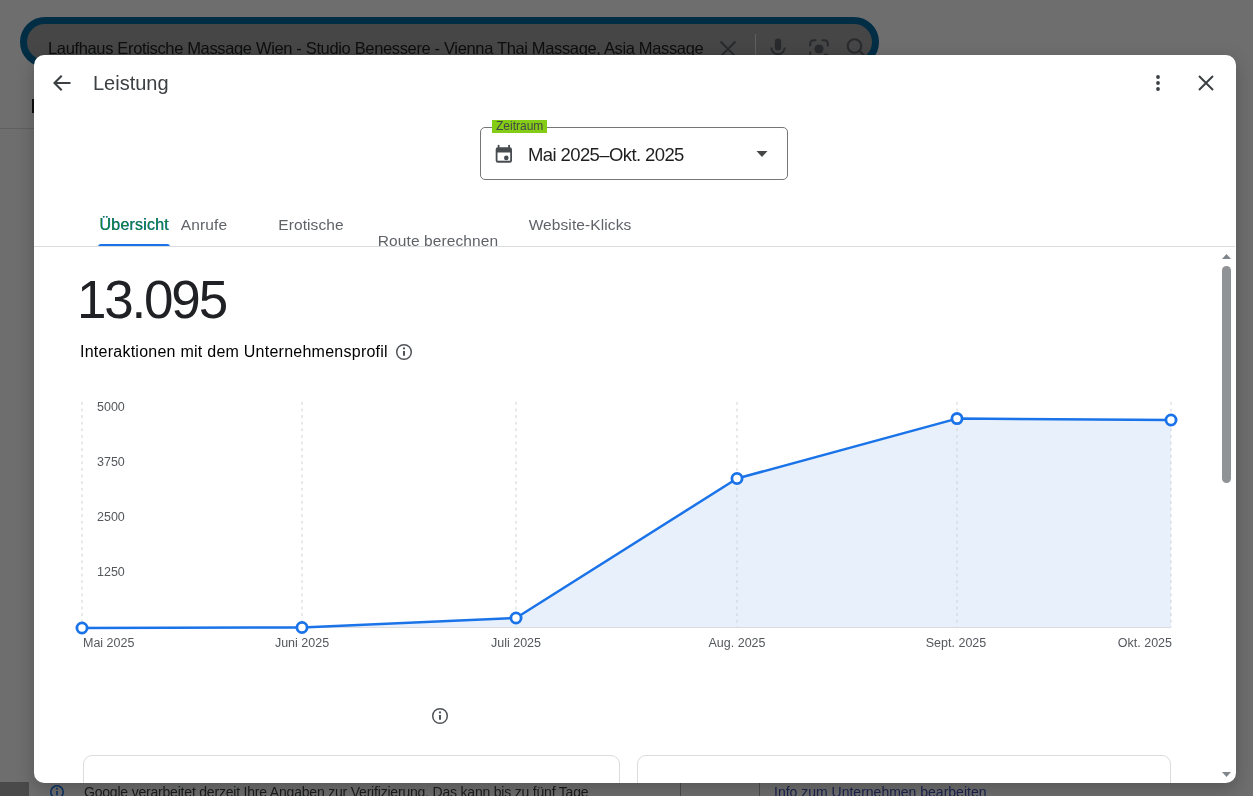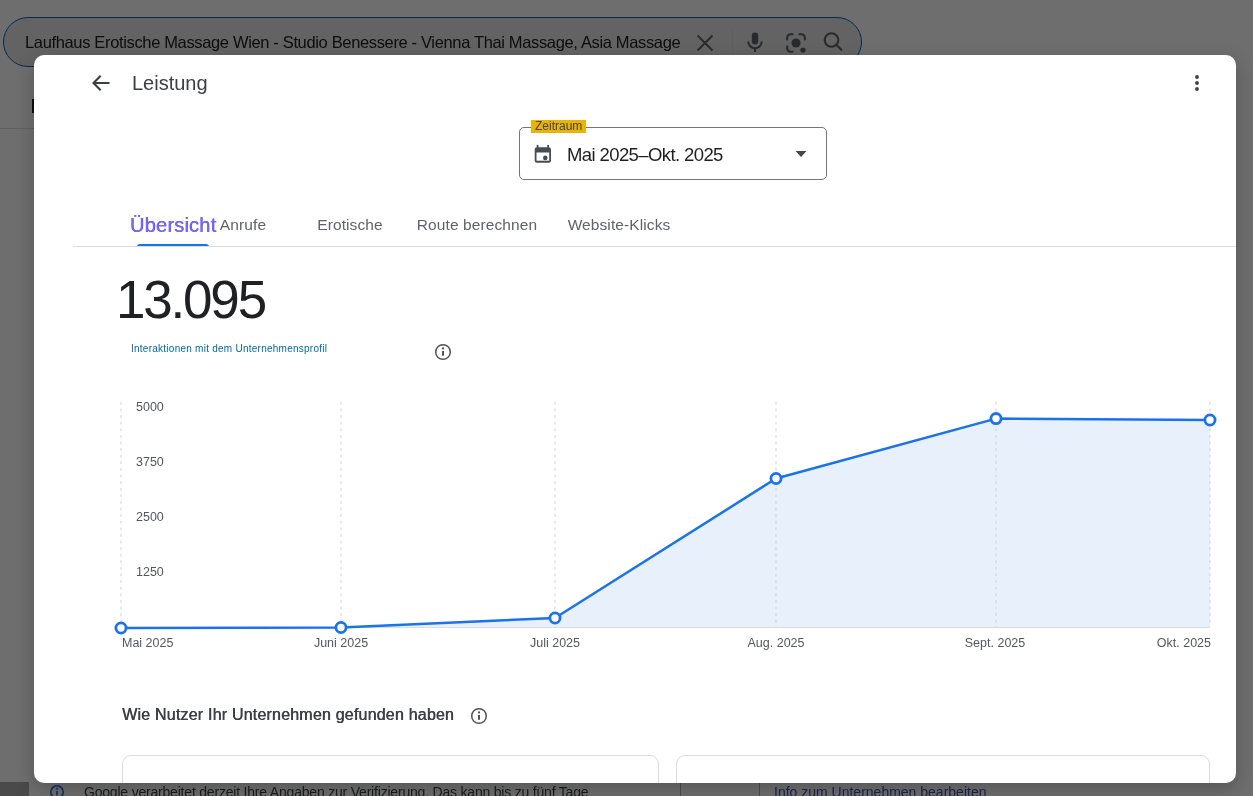--- a/index.html
+++ b/index.html
@@ -2,22 +2,22 @@
 <html><head>
 <meta charset="utf-8">
 <style>
   * { margin:0; padding:0; box-sizing:border-box; }
   html,body { width:1253px; height:796px; overflow:hidden; background:#fff;
     font-family:"Liberation Sans", sans-serif; }
   .abs { position:absolute; }
 
   
   #page { position:absolute; left:0; top:0; width:1253px; height:796px; background:#fff; }
-  #searchbar { position:absolute; left:3px; top:17px; width:859px; height:50px;
-    border:1px solid #0369a1; border-radius:25px; background:#e5e5e5; }
+  #searchbar { position:absolute; left:20px; top:17px; width:859px; height:50px;
+    border:7px solid #0369a1; border-radius:25px; background:#a3a3a3; }
   #searchtext { position:absolute; left:21px; top:0; width:660px; height:48px;
     line-height:48px; font-size:16.5px; letter-spacing:-0.35px; color:#202124;
     white-space:nowrap; overflow:hidden; }
   .sbicon { position:absolute; }
 
   
   #scrim { position:absolute; left:0; top:0; width:1253px; height:796px;
     background:rgba(0,0,0,0.57); }
 
   
@@ -74,65 +74,65 @@
     <line x1="9" y1="8" x2="9" y2="13" stroke="#1a73e8" stroke-width="1.8"></line>
     <circle cx="9" cy="5.4" r="1.1" fill="#1a73e8"></circle>
   </svg>
   <div class="abs" style="left:84px; top:784px; font-size:14px; letter-spacing:-0.2px; color:#3c4043; white-space:nowrap;">Google verarbeitet derzeit Ihre Angaben zur Verifizierung. Das kann bis zu fünf Tage</div>
   <div class="abs" style="left:774px; top:784px; font-size:14px; color:#3f51b5; white-space:nowrap;">Info zum Unternehmen bearbeiten</div>
 </div>
 
 <div id="scrim"></div>
 
 <div id="dialog">
- <div id="dcontent" style="position:absolute; left:-34px; top:-55px; width:1038px; height:796px;margin-left:39px;">
+ <div id="dcontent" style="position:absolute; left:-34px; top:-55px; width:1038px; height:796px;">
 
   <svg class="abs" style="left:50px; top:71px;" width="24" height="24" viewBox="0 0 24 24">
     <path d="M20.5 12 H5 M11.7 4.8 L4.5 12 L11.7 19.2" stroke="#3c4043" stroke-width="2.1" fill="none"></path>
   </svg>
   <div class="abs" style="left:93px; top:71px; font-size:20px; line-height:24px; color:#3c4043;">Leistung</div>
   <svg class="abs" style="left:1146px; top:71px;" width="24" height="24" viewBox="0 0 24 24">
     <g fill="#3c4043">
       <circle cx="12" cy="6" r="1.9"></circle>
           <circle cx="12" cy="12" r="1.9"></circle>
           <circle cx="12" cy="18" r="1.9"></circle>
     </g>
   </svg>
   <svg class="abs" style="left:1194px; top:71px;" width="24" height="24" viewBox="0 0 24 24">
     <path d="M5 5 L19 19 M19 5 L5 19" stroke="#3c4043" stroke-width="2" fill="none"></path>
   </svg>
 
   <div class="abs" style="left:480px; top:127px; width:308px; height:53px;
        border:1px solid #747775; border-radius:5px;"></div>
-  <div class="abs" style="left:492px; top:120px; padding:0 4px; background:#eab308;
+  <div class="abs" style="left:492px; top:120px; padding:0 4px; background:#84cc16;
        font-size:12px; color:#444746; line-height:13px;">Zeitraum</div>
   <svg class="abs" style="left:494px; top:144px;" width="20" height="20" viewBox="0 0 20 20">
     <rect x="3.7" y="0.9" width="1.8" height="4" fill="#474c51"></rect>
     <rect x="14.2" y="0.9" width="1.8" height="4" fill="#474c51"></rect>
     <rect x="1.7" y="3.2" width="16.3" height="15.5" rx="2.2" fill="#474c51"></rect>
     <rect x="3.5" y="8.5" width="12.7" height="8.2" fill="#fff"></rect>
     <circle cx="12.3" cy="13.9" r="2.3" fill="#474c51"></circle>
   </svg>
   <div class="abs" style="left:528px; top:144px; font-size:18.5px; letter-spacing:-0.6px; color:#1f1f1f;text-align:center;">Mai 2025–Okt. 2025</div>
   <svg class="abs" style="left:755px; top:149px;" width="14" height="10" viewBox="0 0 14 10">
     <path d="M1.5 2 L7 8 L12.5 2 Z" fill="#444746"></path>
   </svg>
 
   <div class="abs tab" style="left:134px; top:215px;">
-    <span style="color:#8b5cf6; font-size:20px; letter-spacing:0.2px; text-shadow:0.5px 0 0 #1a73e8;">Übersicht</span></div>
+    <span style="color:#15803d; font-size:16px; letter-spacing:0.2px; text-shadow:0.5px 0 0 #1a73e8;">Übersicht</span></div>
   <div class="abs tab" style="left:204px; top:215px;"><span>Anrufe</span></div>
   <div class="abs tab" style="left:311px; top:215px;"><span>Erotische</span></div>
-  <div class="abs tab" style="left:438px; top:215px;"><span>Route berechnen</span></div>
+  <div class="abs tab" style="left:438px; top:231px;"><span>Route berechnen</span></div>
   <div class="abs tab" style="left:580px; top:215px;text-align:right;"><span>Website-Klicks</span></div>
   <div class="abs" style="left:98px; top:243.5px; width:72px; height:3.5px;
        background:#1a73e8; border-radius:3px 3px 0 0;"></div>
   <div class="abs" style="left:34px; top:246.4px; width:1201px; height:1px; background:#dadce0;"></div>
 
   <div class="abs" style="left:77px; top:269px; font-size:53px; letter-spacing:-2.2px; color:#202124;">13.095</div>
-  <div class="abs" style="left:92px; top:343px; font-size:10px; letter-spacing:0.25px; color:#0369a1;">Interaktionen mit dem Unternehmensprofil</div>
+  <div class="abs" style="left:80px; top:343px; font-size:16px; letter-spacing:0.25px; color:#000000;">Interaktionen mit dem Unternehmensprofil</div>
   <svg class="abs" style="left:395px; top:343px;" width="18" height="18" viewBox="0 0 18 18">
     <circle cx="9" cy="9" r="7.3" fill="none" stroke="#505357" stroke-width="1.5"></circle>
     <line x1="9" y1="8" x2="9" y2="12.8" stroke="#505357" stroke-width="2"></line>
     <circle cx="9" cy="5.4" r="1.15" fill="#505357"></circle>
   </svg>
 
   <svg class="abs" style="left:35px; top:395px;" width="1200" height="260" viewBox="0 0 1200 260">
     <path d="M47,233 L267,232.5 L481,223 L702,83.5 L922,23.6 L1136,25 L1136,232.5 L47,232.5 Z" fill="#e8f0fb"></path>
     <g stroke="#cdd1d5" stroke-width="1" stroke-dasharray="2.8,3.8">
       <line x1="47" y1="7" x2="47" y2="232"></line>
@@ -159,21 +159,20 @@
       <text x="62" y="181.2">1250</text>
       <text x="48" y="252">Mai 2025</text>
       <text x="267" y="252" text-anchor="middle">Juni 2025</text>
       <text x="481" y="252" text-anchor="middle">Juli 2025</text>
       <text x="702" y="252" text-anchor="middle">Aug. 2025</text>
       <text x="921" y="252" text-anchor="middle">Sept. 2025</text>
       <text x="1137" y="252" text-anchor="end">Okt. 2025</text>
     </g>
   </svg>
 
-  <div class="abs" style="left:83px; top:706px; font-size:16px; letter-spacing:0.2px; color:#3c4043; text-shadow:0.5px 0 0 #3c4043;">Wie Nutzer Ihr Unternehmen gefunden haben</div>
   <svg class="abs" style="left:431px; top:707px;" width="18" height="18" viewBox="0 0 18 18">
     <circle cx="9" cy="9" r="7.3" fill="none" stroke="#505357" stroke-width="1.5"></circle>
     <line x1="9" y1="8" x2="9" y2="12.8" stroke="#505357" stroke-width="2"></line>
     <circle cx="9" cy="5.4" r="1.15" fill="#505357"></circle>
   </svg>
 
   <div class="abs" style="left:83px; top:755px; width:537px; height:60px; border:1px solid #dadce0; border-radius:9px;"></div>
   <div class="abs" style="left:637px; top:755px; width:534px; height:60px; border:1px solid #dadce0; border-radius:9px;"></div>
 
   <svg class="abs" style="left:1220px; top:251px;" width="13" height="11" viewBox="0 0 13 11">

